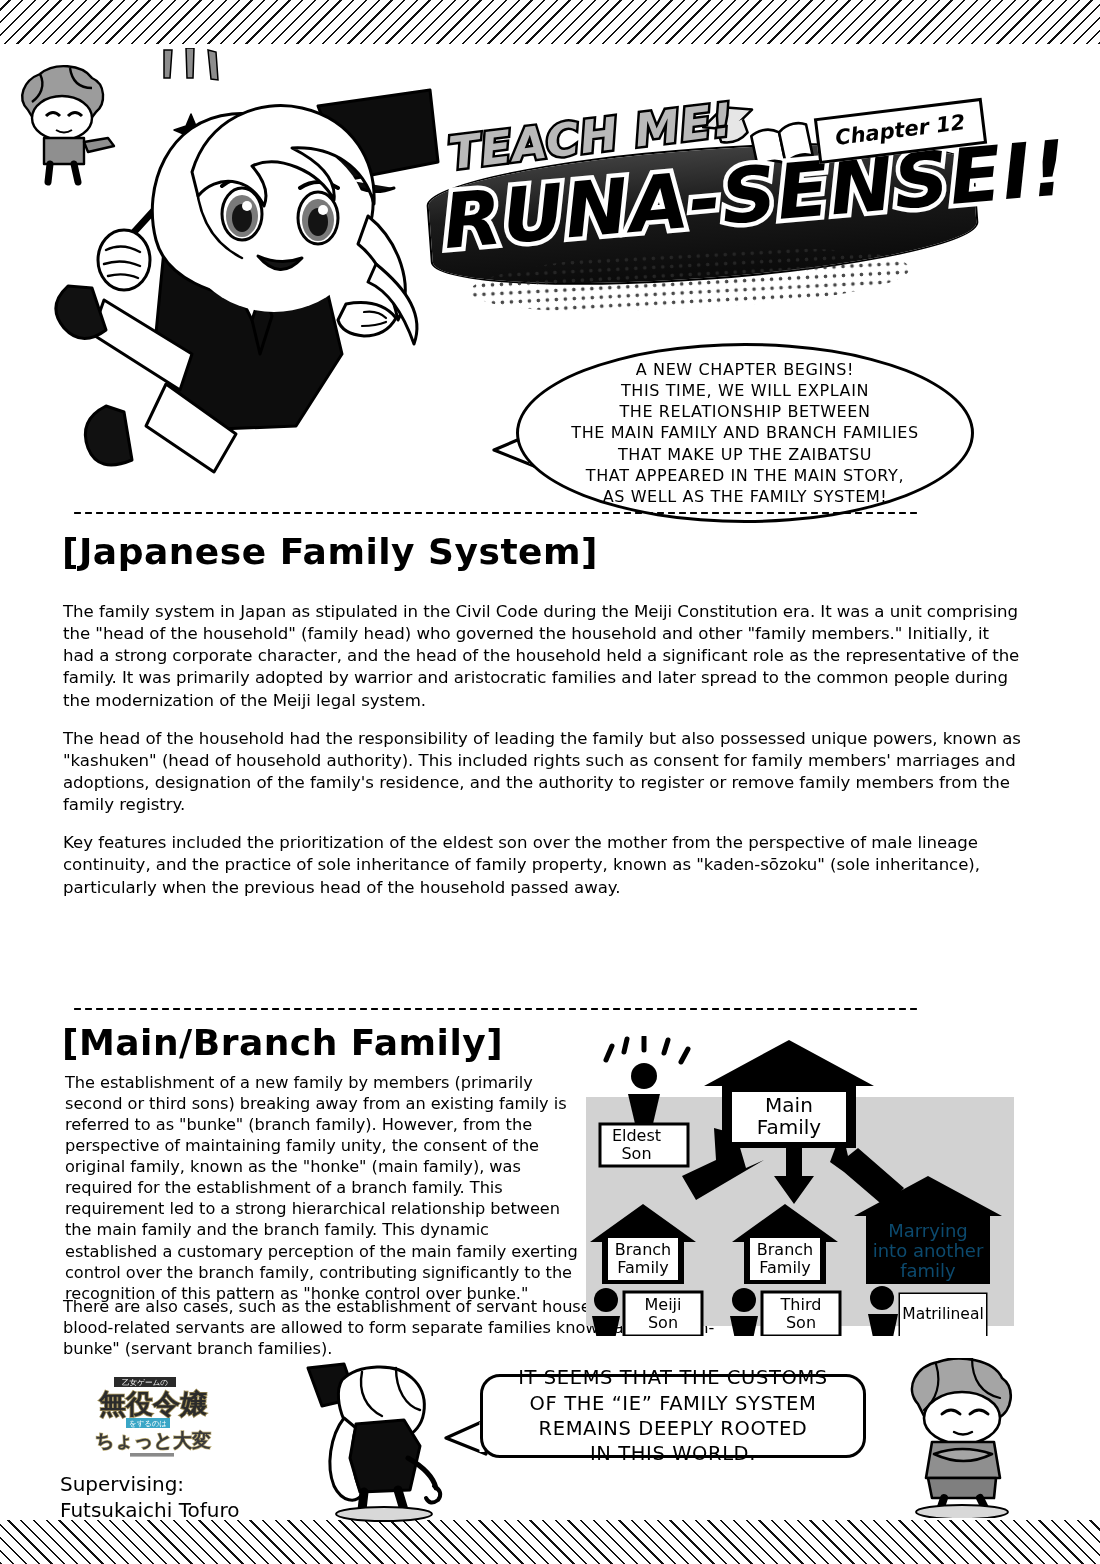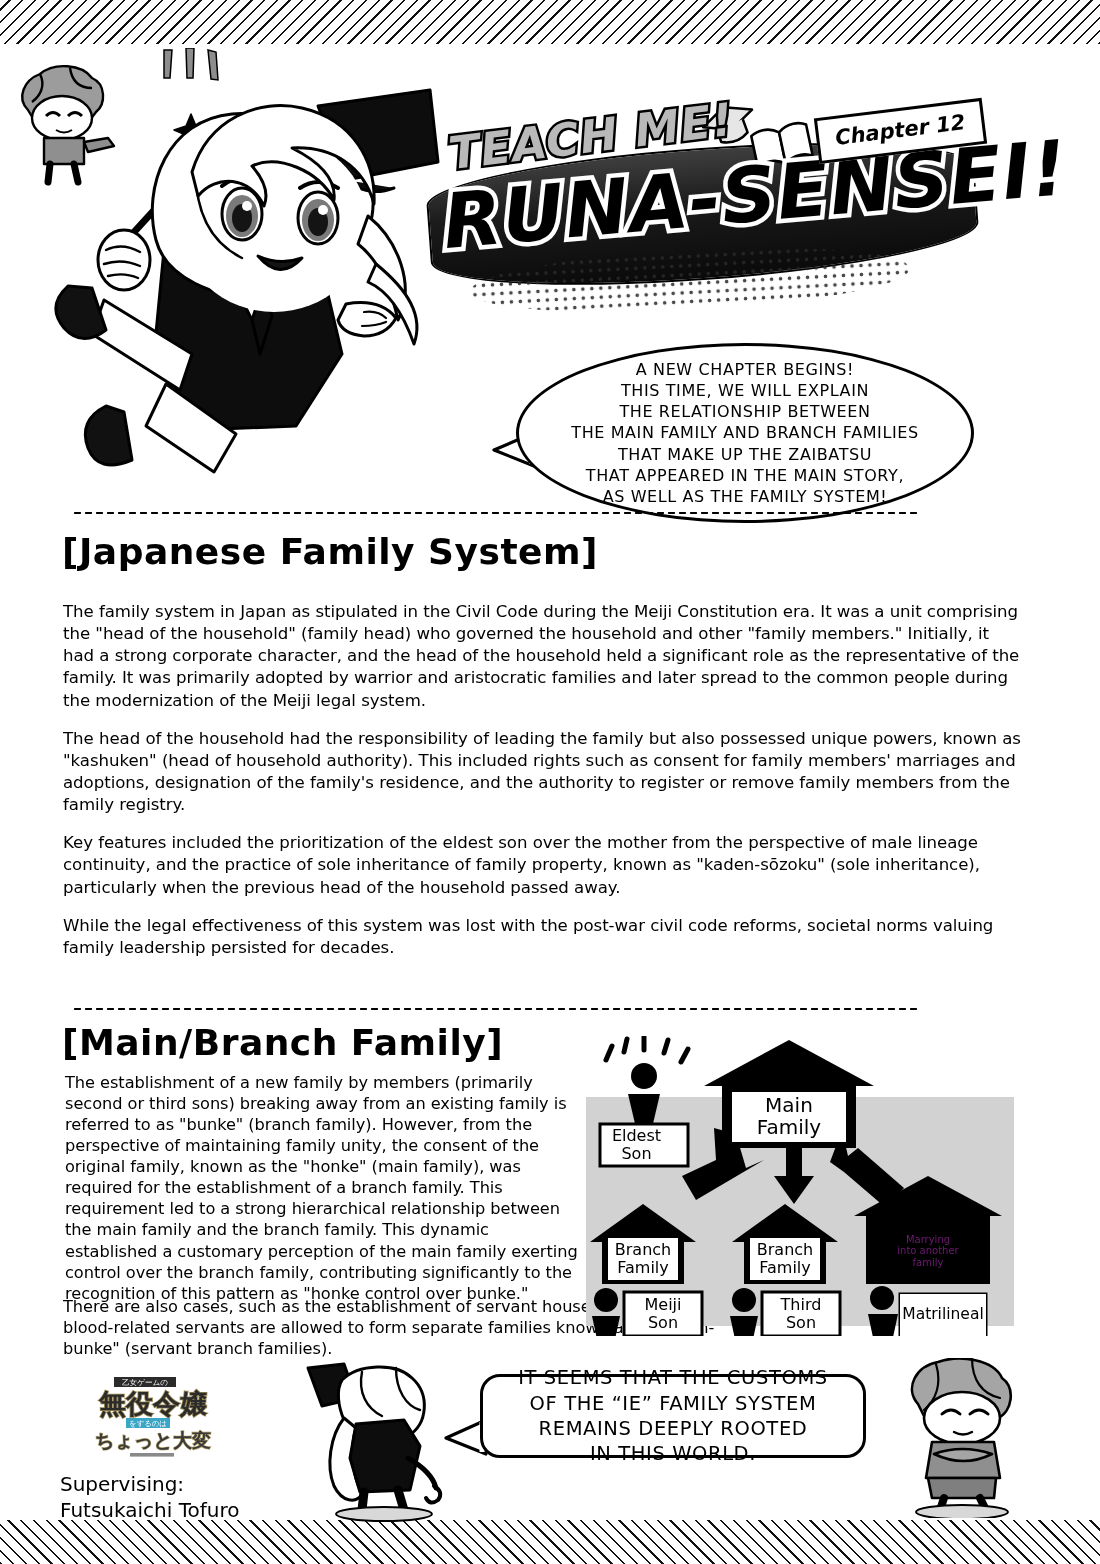--- a/index.html
+++ b/index.html
@@ -296,21 +296,20 @@
   </div>
 
   <div class="divider d1"></div>
 
   <div class="sec-title t1">[Japanese Family System]</div>
 
   <div class="body-col body-wide">
     <p>The family system in Japan as stipulated in the Civil Code during the Meiji Constitution era. It was a unit comprising the "head of the household" (family head) who governed the household and other "family members." Initially, it had a strong corporate character, and the head of the household held a significant role as the representative of the family. It was primarily adopted by warrior and aristocratic families and later spread to the common people during the modernization of the Meiji legal system.</p>
     <p>The head of the household had the responsibility of leading the family but also possessed unique powers, known as "kashuken" (head of household authority). This included rights such as consent for family members' marriages and adoptions, designation of the family's residence, and the authority to register or remove family members from the family registry.</p>
     <p>Key features included the prioritization of the eldest son over the mother from the perspective of male lineage continuity, and the practice of sole inheritance of family property, known as "kaden-sōzoku" (sole inheritance), particularly when the previous head of the household passed away.</p>
-    <p>While the legal effectiveness of this system was lost with the post-war civil code reforms, societal norms valuing family leadership persisted for decades.</p>
   </div>
 
   <div class="divider d2"></div>
 
   <div class="sec-title t2">[Main/Branch Family]</div>
 
   <div class="body-col body-narrow">
     <p>The establishment of a new family by members (primarily second or third sons) breaking away from an existing family is referred to as "bunke" (branch family). However, from the perspective of maintaining family unity, the consent of the original family, known as the "honke" (main family), was required for the establishment of a branch family. This requirement led to a strong hierarchical relationship between the main family and the branch family. This dynamic established a customary perception of the main family exerting control over the branch family, contributing significantly to the recognition of this pattern as "honke control over bunke."</p>
   </div>
   <div class="body-col body-narrow2">
@@ -391,21 +390,21 @@
 
     <div style="position:absolute;left:14px;top:88px;width:73px;height:42px;display:flex;align-items:center;justify-content:center;text-align:center;font-size:16px;line-height:1.1;white-space:pre-line;">Eldest
 Son</div>
 
     <div style="position:absolute;left:22px;top:200px;width:70px;height:46px;display:flex;align-items:center;justify-content:center;text-align:center;font-size:16px;line-height:1.1;white-space:pre-line;">Branch
 Family</div>
 
     <div style="position:absolute;left:164px;top:200px;width:70px;height:46px;display:flex;align-items:center;justify-content:center;text-align:center;font-size:16px;line-height:1.1;white-space:pre-line;">Branch
 Family</div>
 
-    <div style="position:absolute;left:280px;top:182px;width:124px;height:66px;display:flex;align-items:center;justify-content:center;text-align:center;font-size:10px;line-height:1.12;color:#701a75;white-space:pre-line;">Marrying
+    <div style="position:absolute;left:280px;top:182px;width:124px;height:66px;display:flex;align-items:center;justify-content:center;text-align:center;font-size:18px;line-height:1.12;color:#0c4a6e;white-space:pre-line;">Marrying
 into another
 family</div>
 
     <div style="position:absolute;left:38px;top:256px;width:78px;height:44px;display:flex;align-items:center;justify-content:center;text-align:center;font-size:16px;line-height:1.1;white-space:pre-line;">Meiji
 Son</div>
 
     <div style="position:absolute;left:176px;top:256px;width:78px;height:44px;display:flex;align-items:center;justify-content:center;text-align:center;font-size:16px;line-height:1.1;white-space:pre-line;border-radius:21px;">Third
 Son</div>
 
     <div style="position:absolute;left:314px;top:258px;width:86px;height:42px;display:flex;align-items:center;justify-content:center;text-align:center;font-size:15.5px;line-height:1.1;background:#fff;">Matrilineal</div>

